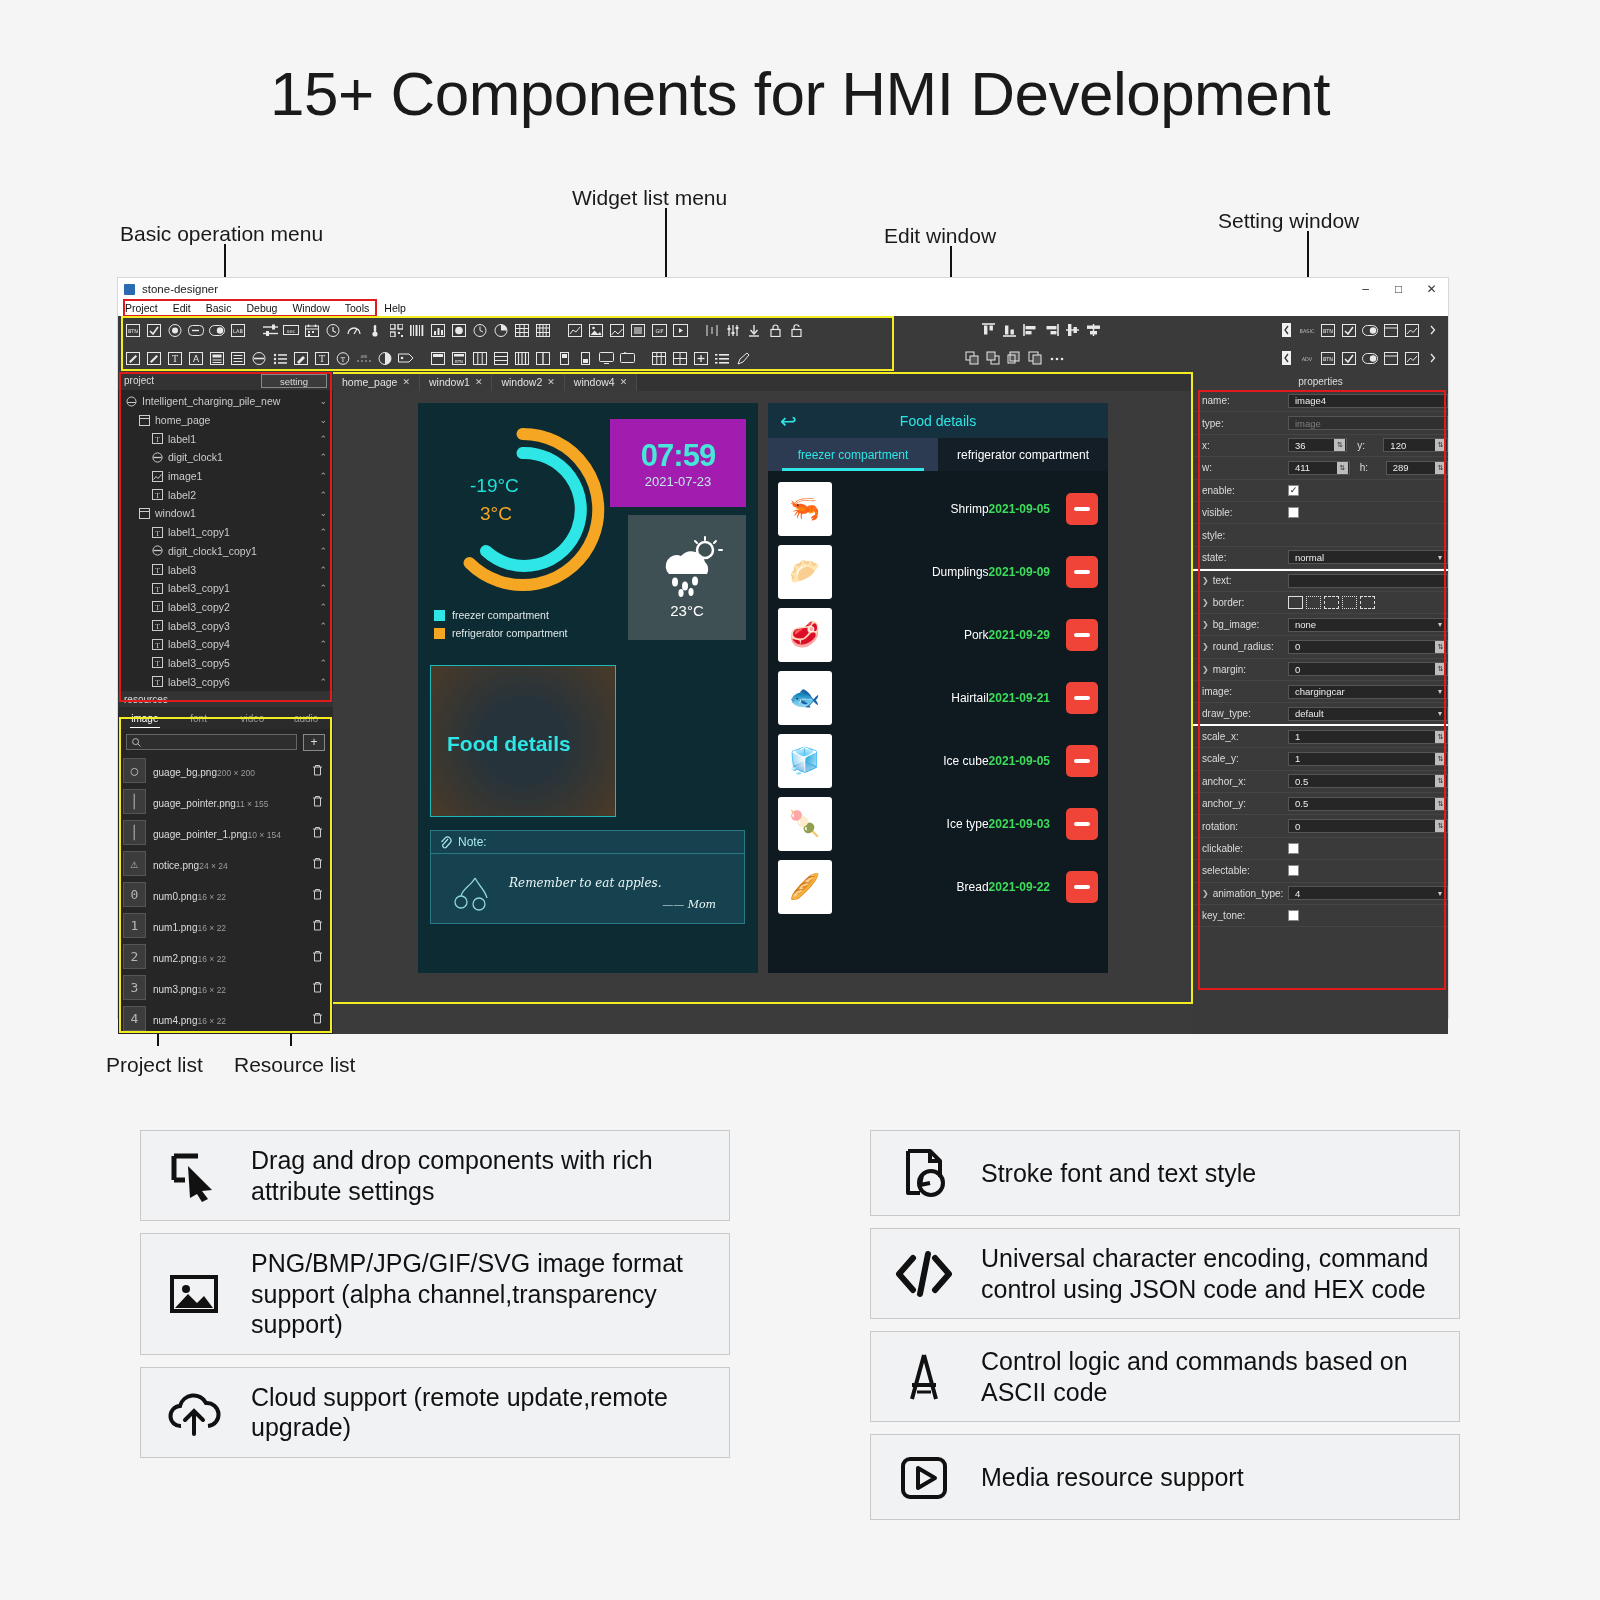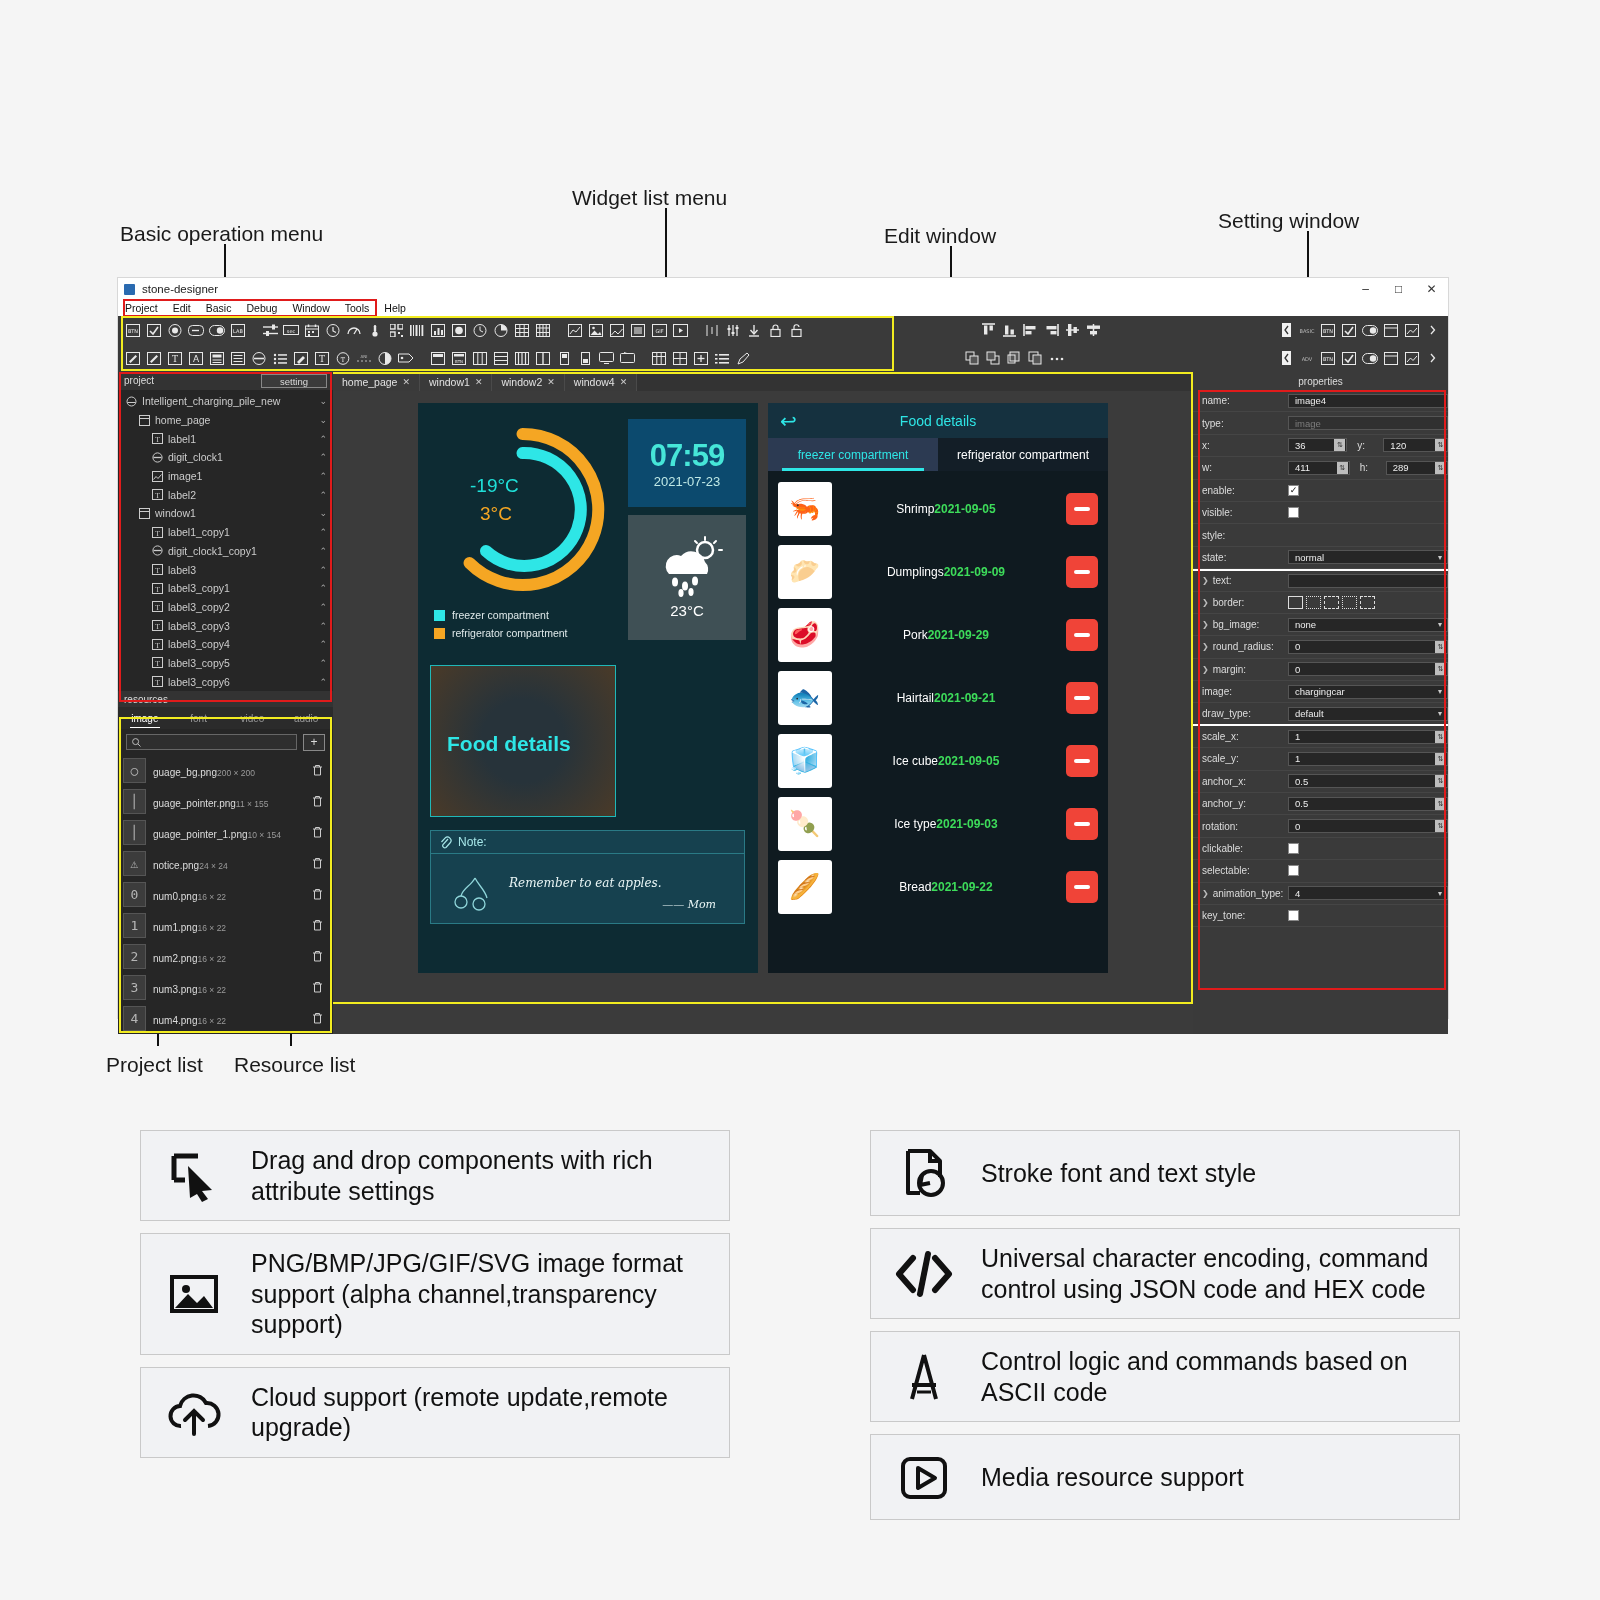--- a/index.html
+++ b/index.html
@@ -144,22 +144,22 @@
 
   
   .gauge-area { position: relative; height: 250px; }
   .gauge { position: absolute; left: 12px; top: 14px; width: 185px; height: 185px; }
   .g-temp1 { position:absolute; left: 52px; top: 72px; font-size: 19px; color:#1fe0d8; }
   .g-temp2 { position:absolute; left: 62px; top: 100px; font-size: 19px; color:#f5a623; }
   .legend { position: absolute; left: 16px; top: 206px; font-size: 10.5px; color: #dfe9ea; }
   .legend div { display: flex; align-items: center; gap: 7px; margin-bottom: 6px; }
   .lsw { width: 11px; height: 11px; flex:none; }
   .clockbox {
-    position: absolute; right: 12px; top: 16px; width: 118px; height: 88px;
-    background: #0c4a6e; display: flex; flex-direction: column;
+    position: absolute; right: 12px; top: 16px; width: 136px; height: 88px;
+    background: #a21caf; display: flex; flex-direction: column;
     align-items: center; justify-content: center;
   }
   .clk-time { font-size: 31px; color: #46e6d8; font-weight: bold; letter-spacing:-1px;}
   .clk-date { font-size: 13px; color: #bfe9e6; }
   .weatherbox {
     position: absolute; right: 12px; top: 112px; width: 118px; height: 125px;
     background: #3f5055; display: flex; flex-direction: column;
     align-items: center; justify-content: center; gap: 4px;
   }
   .wx-temp { font-size: 15px; color: #fff; }
@@ -198,21 +198,21 @@
   .fd-tab.active { color: #2ee6e6; background: #2c3a52; }
   .fd-tab.active::after { content:''; position:absolute; left:14px; right:14px; bottom:0; height:3px; background:#2ee6e6; }
   .fd-tab.inactive { color: #fff; background: #131e27; }
   .fd-list { padding: 6px 0 0 0; }
   .fd-row { height: 63px; display: flex; align-items: center; gap: 10px; padding: 0 10px; }
   .fd-thumb { width: 54px; height: 54px; background: #fff; border-radius: 3px; flex: none;
     display:flex; align-items:center; justify-content:center; font-size: 25px; overflow:hidden;}
   .fd-mid { flex: 1 1 auto; }
   .fd-bar { height: 9px; border-radius: 5px; background: #fff; overflow: hidden; margin-bottom: 7px; }
   .fd-bar i { display: block; height: 100%; border-radius: 5px; }
-  .fd-line { display: flex; justify-content: center; align-items: baseline; padding-right: 6px;}
+  .fd-line { display: flex; justify-content: flex-end; align-items: baseline; padding-right: 6px;}
   .fd-name { font-size: 12px; color: #fff; }
   .fd-date { font-size: 12px; color: #3ddc5a; font-weight: bold; }
   .fd-minus { width: 32px; height: 32px; background: #f04438; border-radius: 5px; flex: none;
     display: flex; align-items: center; justify-content: center; }
   .fd-minus span { display:block; width: 16px; height: 4px; background: #fff; border-radius: 2px; }
 
   
   .statusbar { height: 21px; background: #3a3a3a; display: flex; align-items: center; gap: 0; border-top: 1px solid #4a4a4a;}
   .st-tab { font-size: 10px; color: #ddd; padding: 0 12px; height: 21px; display:flex; align-items:center; border-right:1px solid #4d4d4d;}
   .st-right { margin-left: auto; display: flex; align-items: center; gap: 9px; padding-right: 8px; }
@@ -249,20 +249,21 @@
     gap: 26px; padding: 14px 22px; min-height: 86px;
   }
   .ficon { width: 62px; flex: none; display: flex; align-items: center; justify-content: center; color: #111; }
   .ftext { font-size: 25px; color: #111; line-height: 1.22; }
 </style>
 </head>
 <body>
 
 <div class="page">
 
+  <div class="main-title">15+ Components for HMI Development</div>
 
   <div class="anno" style="left:120px; top:222px;">Basic operation menu</div>
   <div class="anno-line" style="left:224px; top:244px; height:40px;"></div>
 
   <div class="anno" style="left:572px; top:186px;">Widget list menu</div>
   <div class="anno-line" style="left:665px; top:208px; height:118px;"></div>
 
   <div class="anno" style="left:884px; top:224px;">Edit window</div>
   <div class="anno-line" style="left:950px; top:246px; height:168px;"></div>
 

